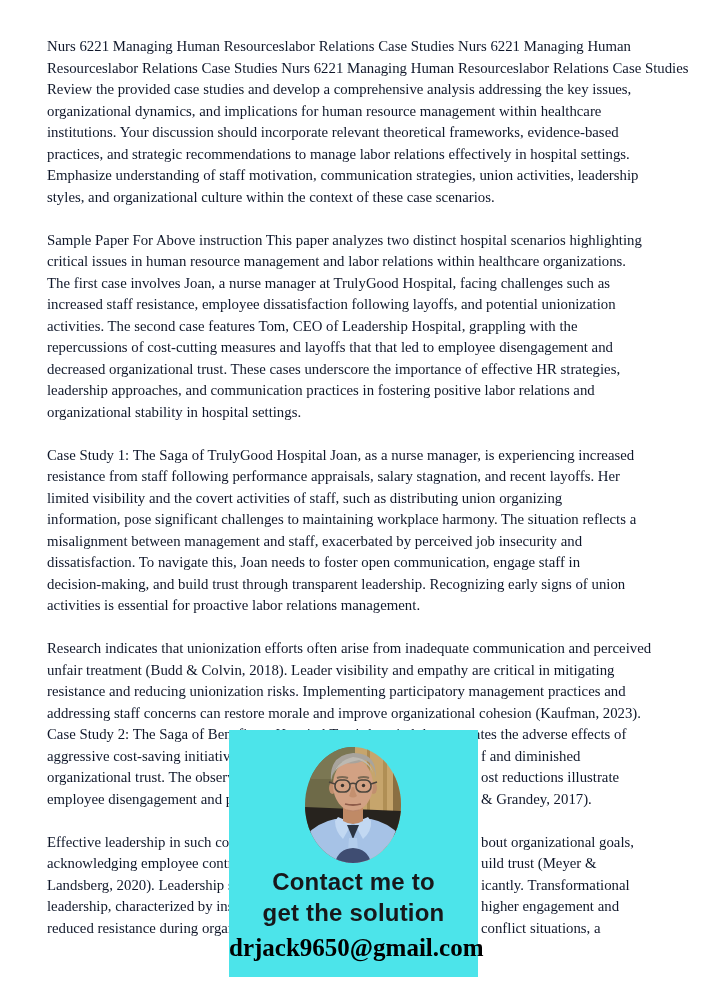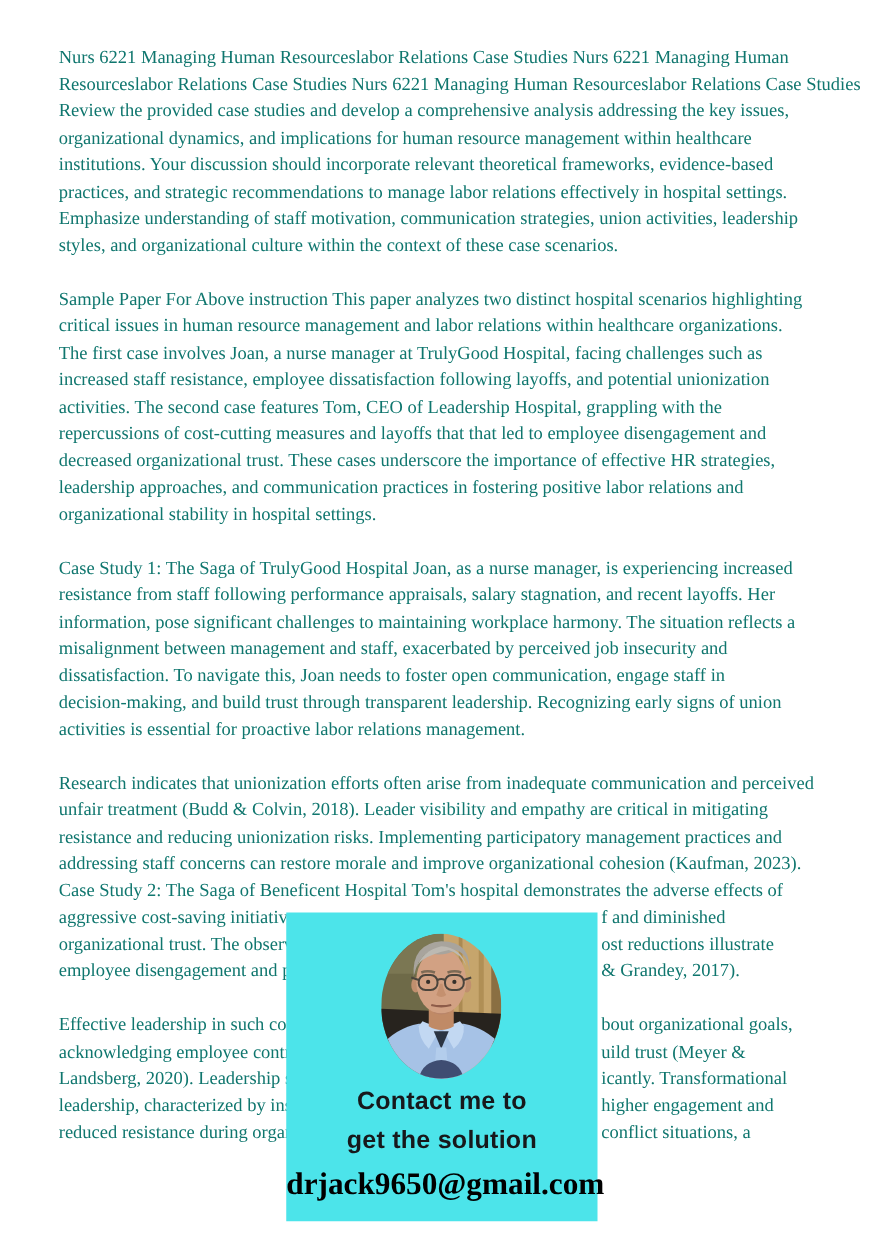--- a/index.html
+++ b/index.html
@@ -12,21 +12,21 @@
     position: relative;
     width: 708px; height: 1000px;
     background: #ffffff;
   }
   .doc {
     position: absolute;
     left: 47px; top: 36px;
     width: 621px;
     font-family: "Liberation Serif", "DejaVu Serif", serif;
     font-size: 14.8px;
-    color: #0f766e;
+    color: #0f172a;
   }
   .para { margin: 0 0 21.5px 0; }
   .para:last-child { margin-bottom: 0; }
   .line {
     position: relative;
     height: 21.5px;
     line-height: 21.5px;
     white-space: nowrap;
   }
   .frag-right {
@@ -44,21 +44,21 @@
     position: absolute;
     left: 76px; top: 17px;
     width: 96px; height: 116px;
   }
   .contact-text {
     position: absolute;
     top: 136px; left: 0; right: 0;
     text-align: center;
     font-family: "Liberation Sans", "DejaVu Sans", sans-serif;
     font-weight: 700;
-    font-size: 20px;
+    font-size: 24px;
     line-height: 31px;
     color: #17181b;
     letter-spacing: 0.2px;
   }
   .contact-email {
     position: absolute;
     top: 204px; left: 0; right: 0;
     text-align: left;
     font-family: "Liberation Serif", "DejaVu Serif", serif;
     font-weight: 700;
@@ -89,20 +89,21 @@
         <div class="line">increased staff resistance, employee dissatisfaction following layoffs, and potential unionization</div>
         <div class="line">activities. The second case features Tom, CEO of Leadership Hospital, grappling with the</div>
         <div class="line">repercussions of cost-cutting measures and layoffs that that led to employee disengagement and</div>
         <div class="line">decreased organizational trust. These cases underscore the importance of effective HR strategies,</div>
         <div class="line">leadership approaches, and communication practices in fostering positive labor relations and</div>
         <div class="line">organizational stability in hospital settings.</div>
       </div>
       <div class="para">
         <div class="line">Case Study 1: The Saga of TrulyGood Hospital Joan, as a nurse manager, is experiencing increased</div>
         <div class="line">resistance from staff following performance appraisals, salary stagnation, and recent layoffs. Her</div>
+        <div class="line">limited visibility and the covert activities of staff, such as distributing union organizing</div>
         <div class="line">information, pose significant challenges to maintaining workplace harmony. The situation reflects a</div>
         <div class="line">misalignment between management and staff, exacerbated by perceived job insecurity and</div>
         <div class="line">dissatisfaction. To navigate this, Joan needs to foster open communication, engage staff in</div>
         <div class="line">decision-making, and build trust through transparent leadership. Recognizing early signs of union</div>
         <div class="line">activities is essential for proactive labor relations management.</div>
       </div>
       <div class="para">
         <div class="line">Research indicates that unionization efforts often arise from inadequate communication and perceived</div>
         <div class="line">unfair treatment (Budd &amp; Colvin, 2018). Leader visibility and empathy are critical in mitigating</div>
         <div class="line">resistance and reducing unionization risks. Implementing participatory management practices and</div>

